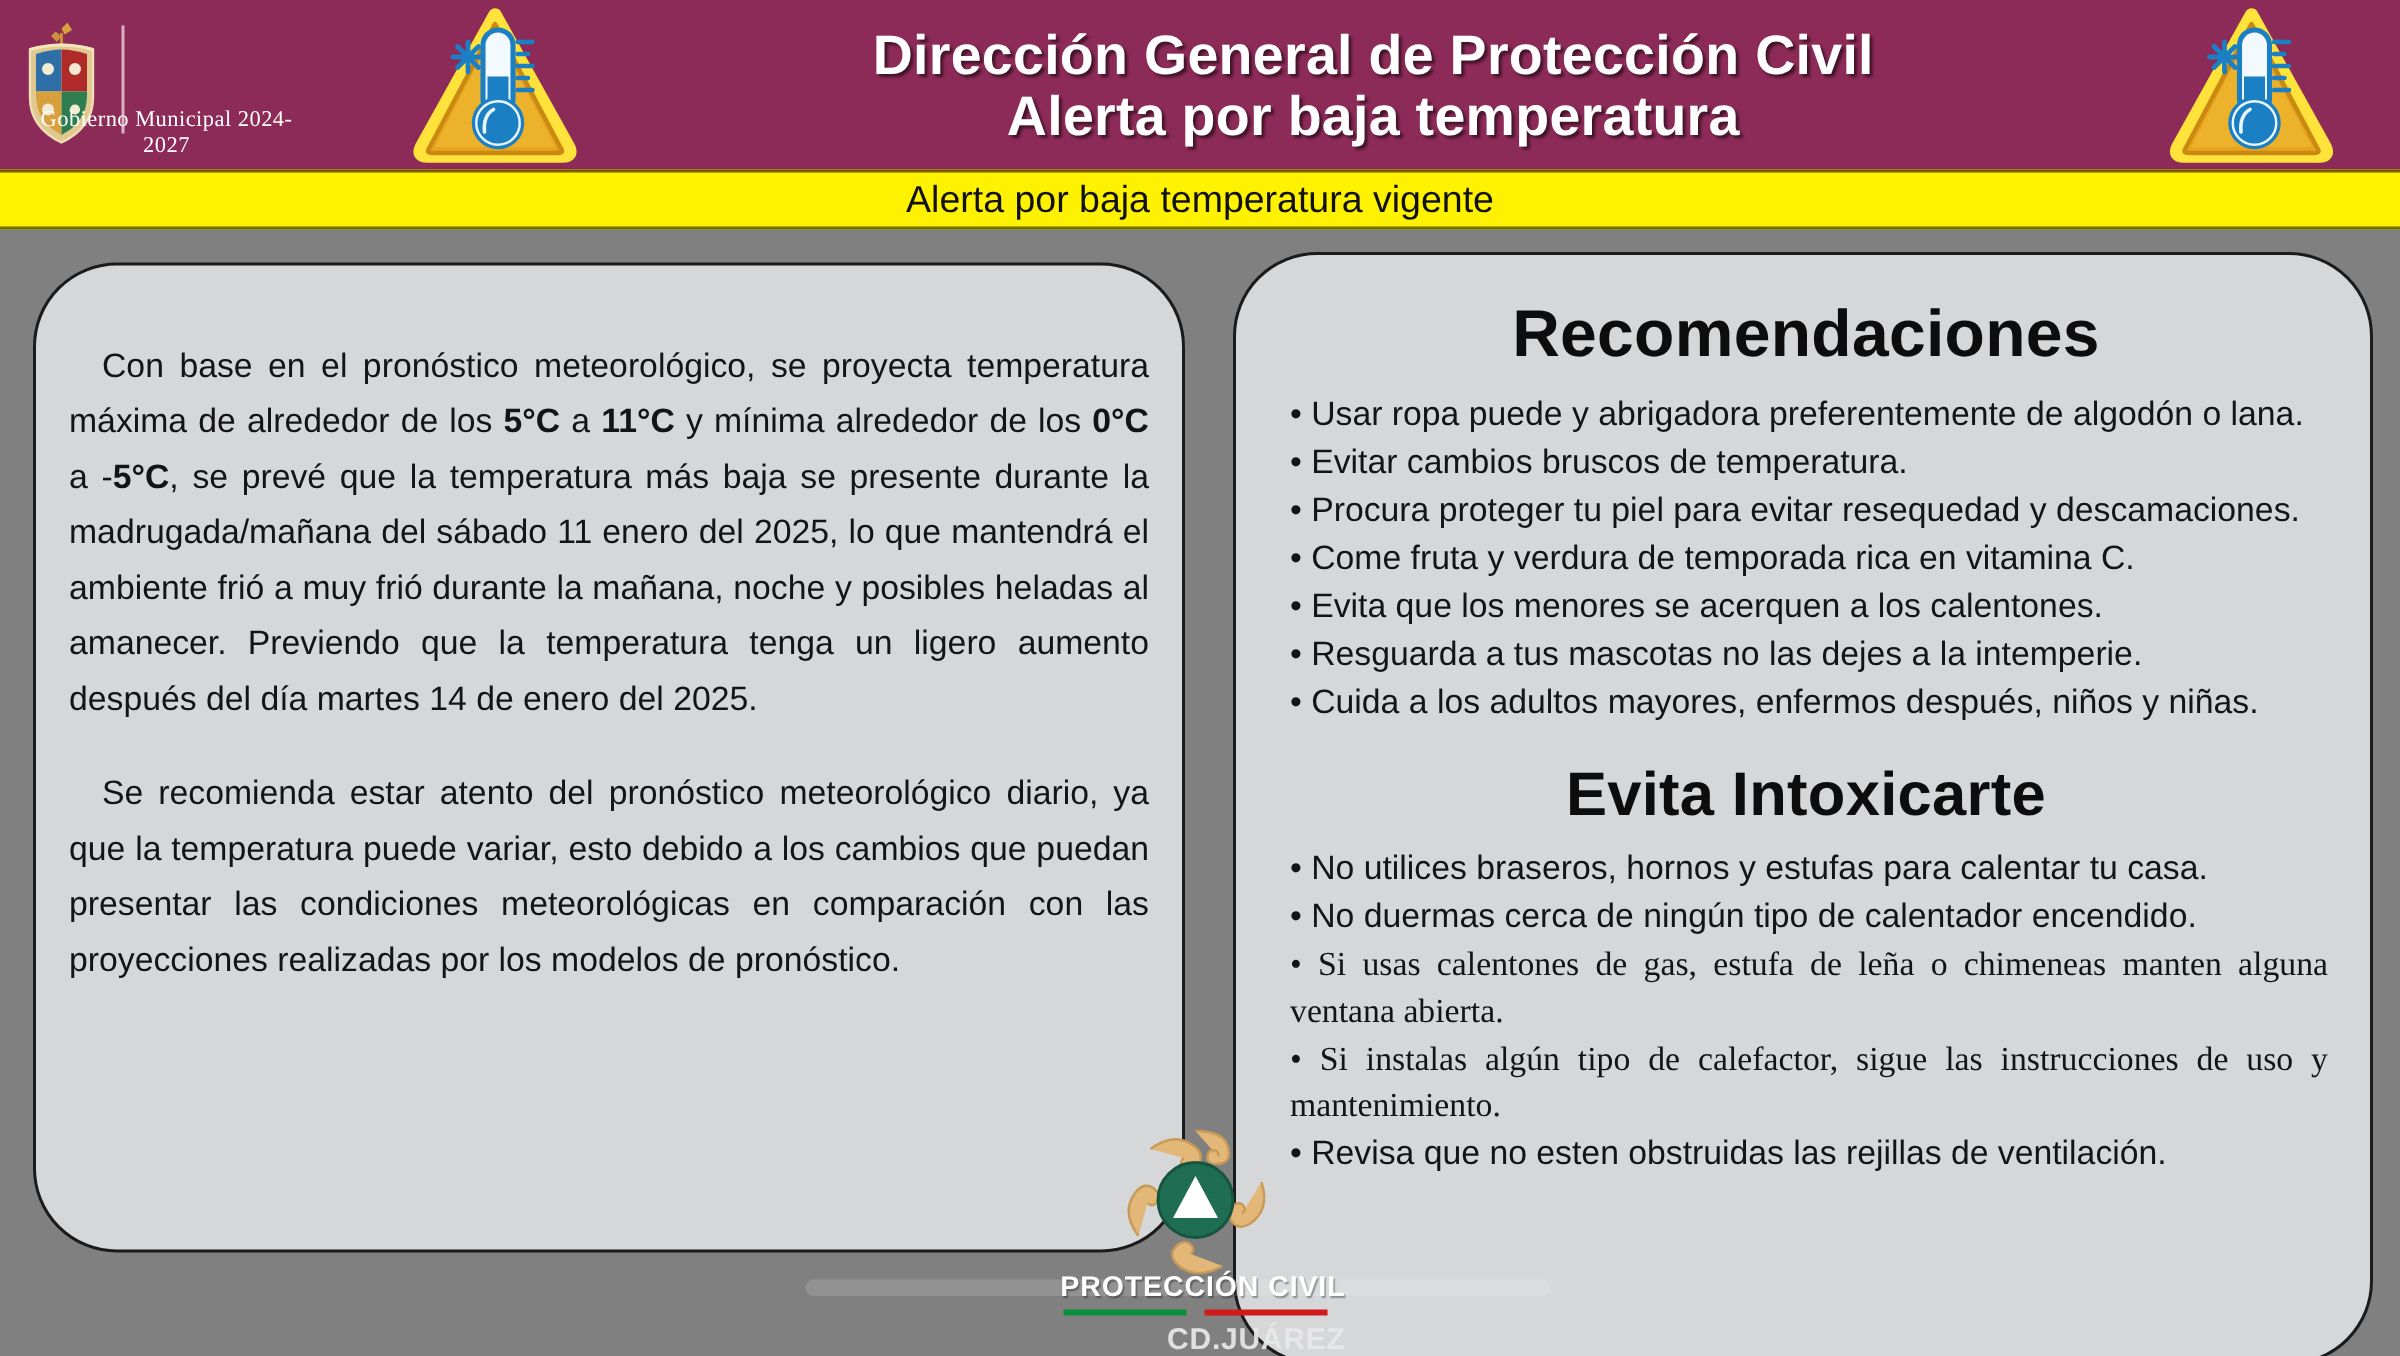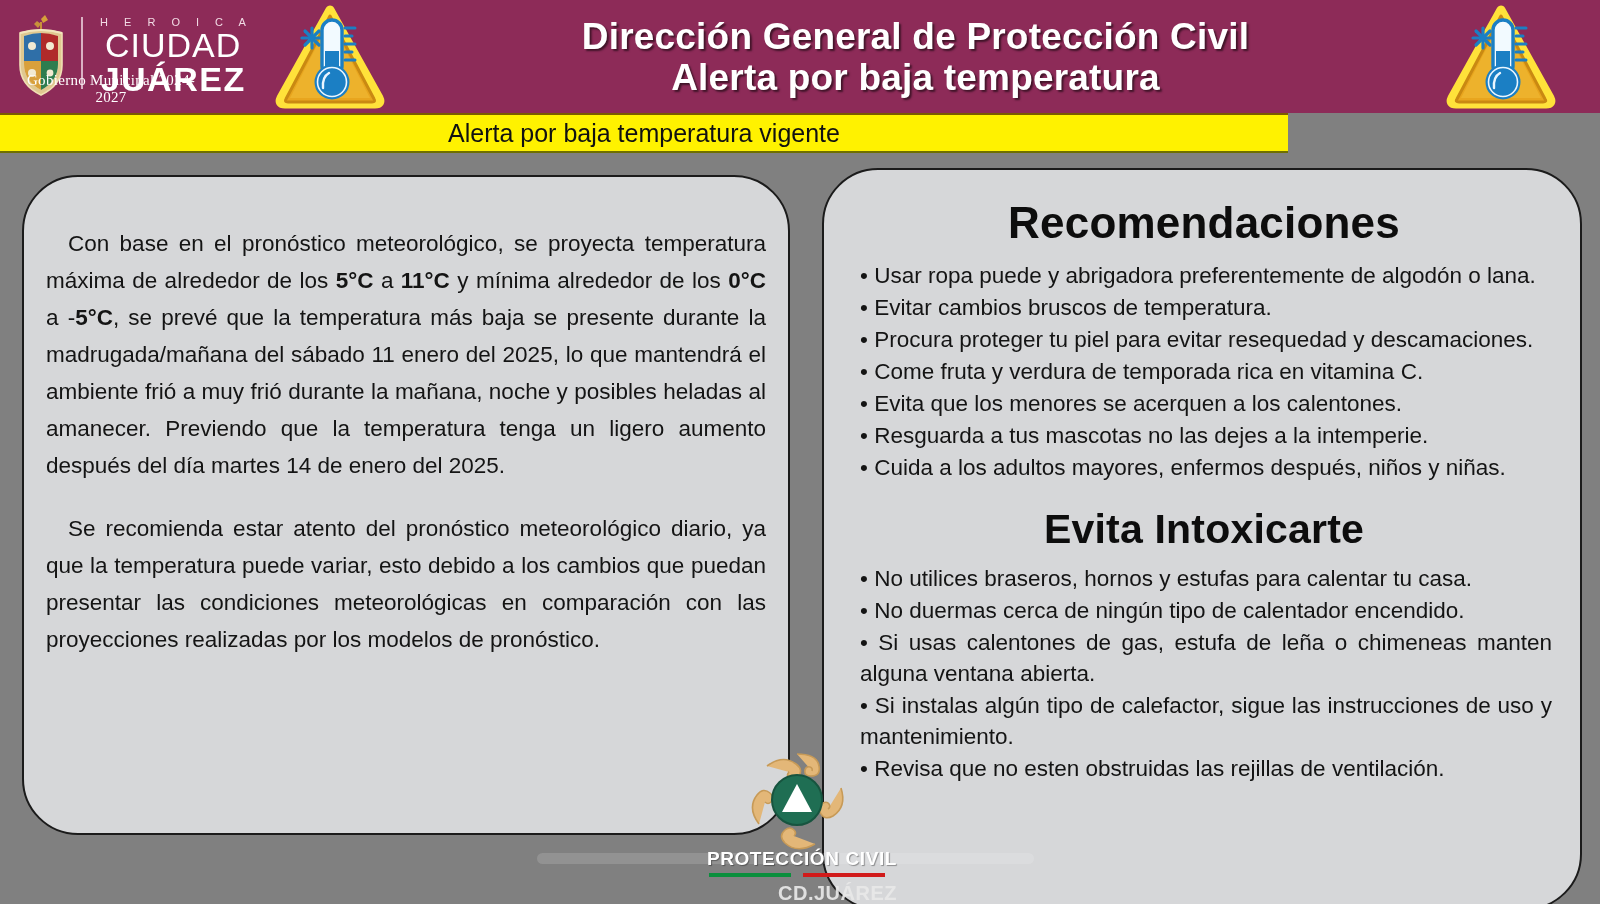--- a/index.html
+++ b/index.html
@@ -54,21 +54,21 @@
   .header-title{
     flex:1;text-align:center;color:#ffffff;
     font-size:37px;font-weight:bold;line-height:41px;
     letter-spacing:.2px;
     text-shadow:2px 2px 2px rgba(0,0,0,.55);
     padding:0 4px;
   }
 
   
   .alert-bar{
-    position:absolute;left:0;top:113px;width:1288px;height:40px;
+    position:absolute;left:0;top:113px;width:1600px;height:40px;
     background:#FFF200;
     border-top:2px solid #7a5b00;
     border-bottom:2px solid #6f6f00;
     box-sizing:border-box;
     display:flex;align-items:center;justify-content:center;
     color:#111;font-size:25px;
   }
 
   
   .card{
@@ -96,21 +96,21 @@
     letter-spacing:.2px;
   }
   .title-reco{font-size:44px;line-height:50px;margin:16px 0 12px 0;}
   .title-evita{font-size:41px;line-height:48px;margin:22px 0 10px 0;}
 
   .bullets{
     margin:0;padding:0 14px 0 18px;list-style:none;
     font-size:22.5px;line-height:31px;color:#141414;
   }
   .bullets li{margin:0 0 1px 0;}
-  .bullets li.justified{text-align:justify;}
+  .bullets li.justified{text-align:justify;font-family:Liberation Serif, serif;}
 
   .right-inner{position:absolute;left:18px;right:14px;top:12px;}
 
   
   .pc-logo{
     position:absolute;left:697px;top:748px;width:200px;height:150px;
     text-align:right;
   }
   .pc-emblem{width:104px;height:104px;margin:0 auto;display:block;}
   .pc-name{
@@ -154,25 +154,20 @@
         <circle cx="22" cy="33" r="4" fill="#f2ead2"></circle>
         <circle cx="40" cy="33" r="4" fill="#f2ead2"></circle>
         <circle cx="22" cy="60" r="4" fill="#f2ead2"></circle>
         <circle cx="40" cy="60" r="3.4" fill="#f2ead2"></circle>
         <path d="M10 20 Q31 14 52 20" fill="none" stroke="#f3e6bd" stroke-width="2"></path>
       </g>
     </svg>
 
     <div class="brand-divider"></div>
 
-    <div class="brand-words">
-      <div class="w-heroica">H E R O I C A</div>
-      <div class="w-ciudad">CIUDAD</div>
-      <div class="w-juarez">JUÁREZ</div>
-    </div>
     <div class="w-gob">Gobierno Municipal 2024-2027</div>
   </div>
 
   <svg class="thermo-icon thermo-left" viewBox="0 0 110 105">
     <path d="M55 6 L104 94 Q107 100 100 100 L10 100 Q3 100 6 94 Z" fill="none" stroke="#FFE23A" stroke-width="9" stroke-linejoin="round"></path>
     <path d="M55 12 L99 95 Q101 98 97 98 L13 98 Q9 98 11 95 Z" fill="#E8A51E" stroke="#C98912" stroke-width="3" stroke-linejoin="round"></path>
     <path d="M55 16 L95 94 L15 94 Z" fill="#EDB22C"></path>
     <g stroke="#1B7FC4" stroke-width="3.2" stroke-linecap="round">
       <line x1="37" y1="24" x2="37" y2="44"></line>
       <line x1="27" y1="34" x2="47" y2="34"></line>

